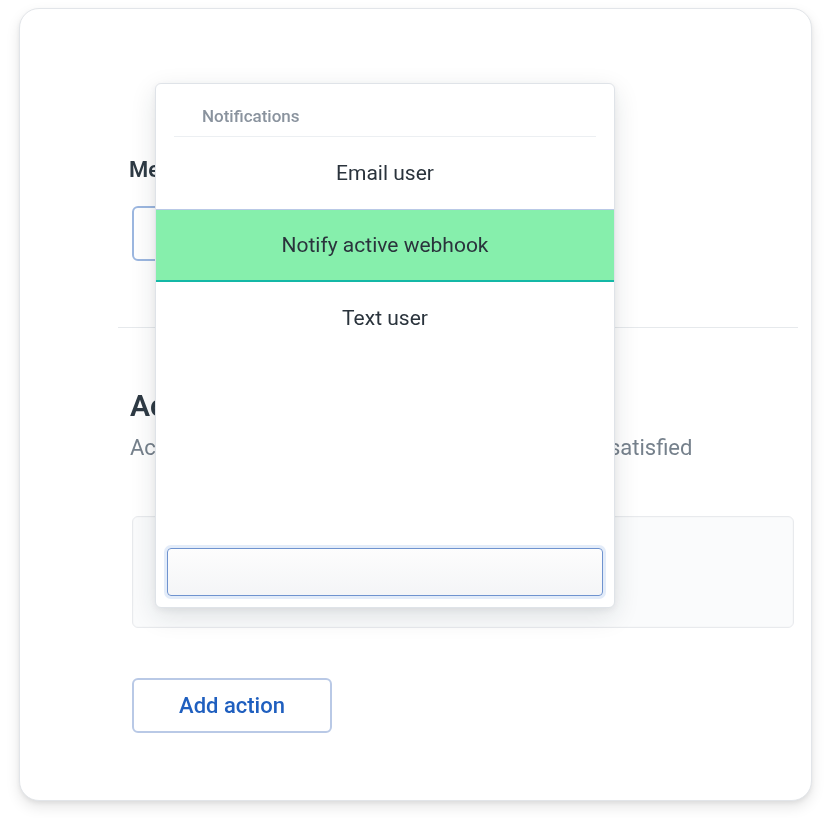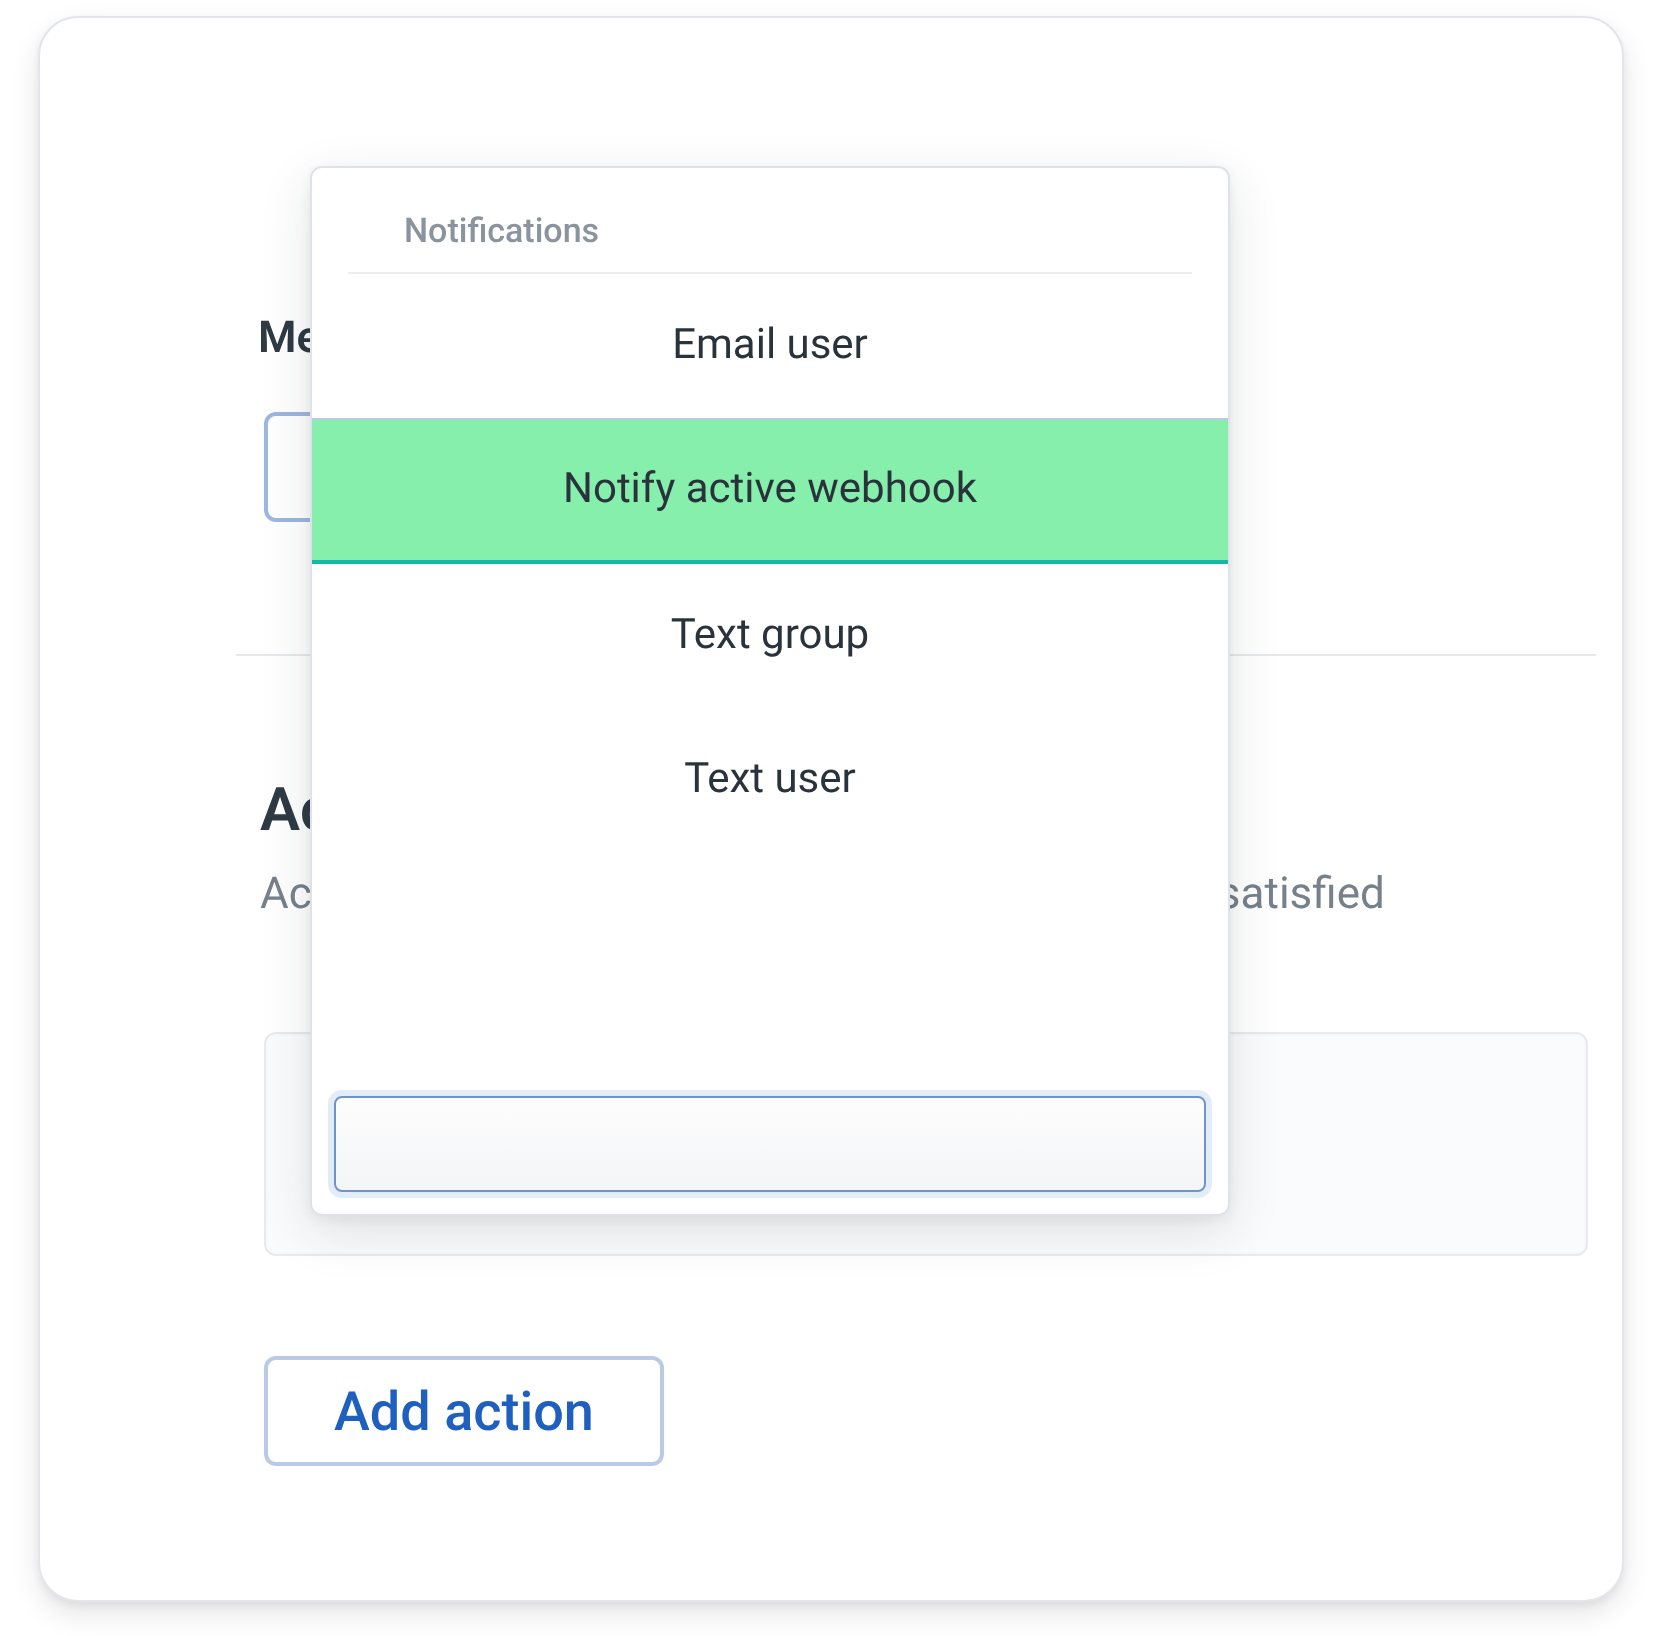--- a/index.html
+++ b/index.html
@@ -53,21 +53,21 @@
       box-shadow: inset 0 0 0 1px rgba(0,0,0,0.01);
     }
     .add-action-btn {
       position: absolute;
       left: 112px; top: 669px;
       width: 200px; height: 55px;
       border: 2px solid #b9c9e6;
       border-radius: 6px;
       background: #fff;
       color: #1f5fbf;
-      font-size: 27px; font-weight: 500;
+      font-size: 22px; font-weight: 500;
       display: flex; align-items: center; justify-content: center;
       cursor: pointer;
     }
 
     
     .dropdown {
       position: absolute;
       left: 135px; top: 74px;
       width: 460px; height: 525px;
       background: #fff;
@@ -133,21 +133,20 @@
 
   <div class="add-action-btn">
     <span>Add action</span>
   </div>
 
   <div class="dropdown">
     <div class="dropdown-header">Notifications</div>
     <div class="dropdown-list">
       <div class="dropdown-item"><span>Email user</span></div>
       <div class="dropdown-item selected"><span>Notify active webhook</span></div>
-      <div class="dropdown-item"><span>Text group</span></div>
       <div class="dropdown-item"><span>Text user</span></div>
     </div>
     <div class="dropdown-input-wrap">
       <input class="dropdown-input" type="text" value="" style="">
     </div>
   </div>
 
 </div>
 
 </body></html>

